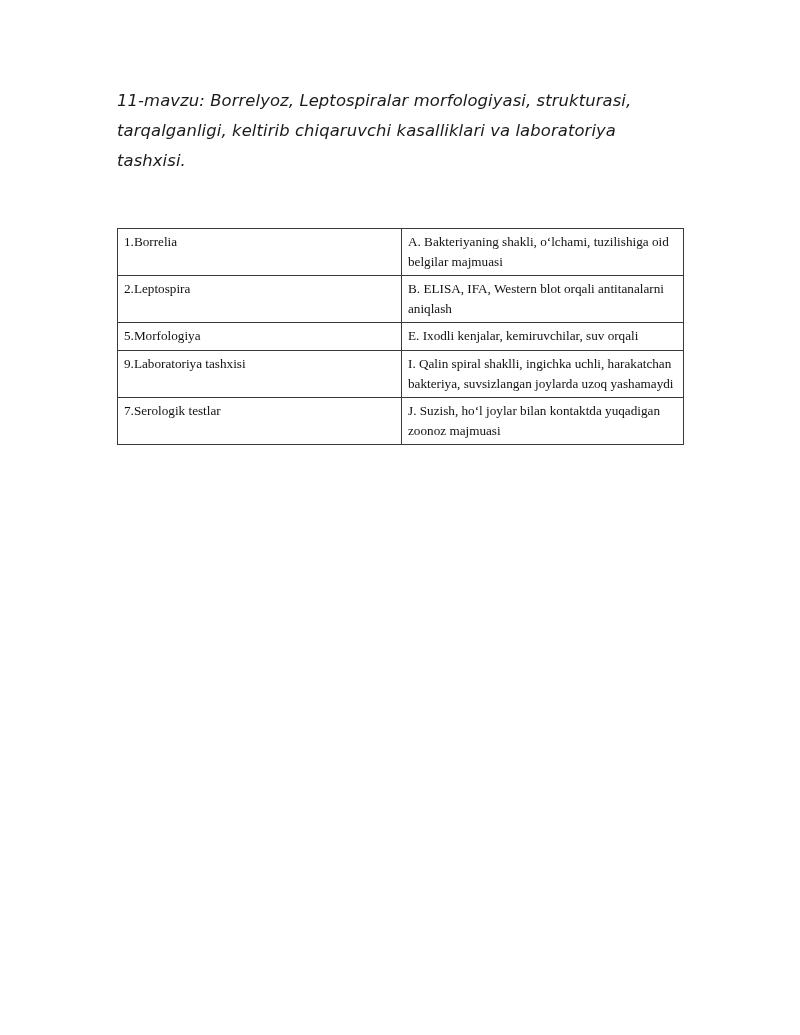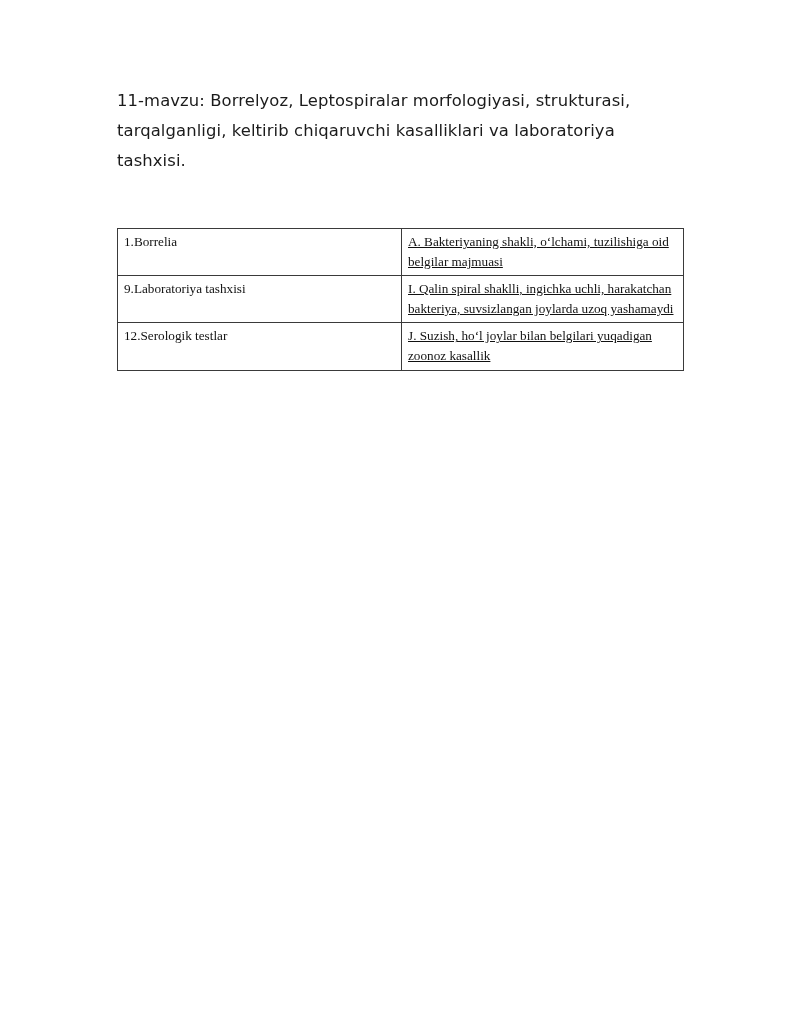--- a/index.html
+++ b/index.html
@@ -32,20 +32,21 @@
     left: 117px;
     top: 86px;
     width: 560px;
     font-family: "DejaVu Sans", "Liberation Sans", sans-serif;
     font-size: 16.4px;
     line-height: 30px;
     font-weight: 400;
     color: #1b1b1b;
     letter-spacing: 0.1px;
     text-align: left;
+    font-style: italic;
   }
 
   
   .match-table {
     position: absolute;
     left: 117px;
     top: 228px;
     width: 566px;
     border-collapse: collapse;
     table-layout: fixed;
@@ -61,21 +62,20 @@
     vertical-align: top;
     padding: 3px 5px 4px 5px;
     color: #111111;
     word-wrap: break-word;
   }
   .match-table td.term {
     padding-left: 6px;
   }
   .match-table td.definition {
     padding-left: 6px;
-    text-decoration: underline;
   }
 
   
   .match-table td, .doc-title {
     -webkit-font-smoothing: antialiased;
   }
 </style>
 </head>
 <body>
 
@@ -88,33 +88,41 @@
       <col class="c-left">
       <col class="c-right">
     </colgroup>
     <tbody>
 
       <tr>
         <td class="term">1.Borrelia</td>
         <td class="definition">A. Bakteriyaning shakli, o‘lchami, tuzilishiga oid belgilar majmuasi</td>
       </tr>
 
+      <tr>
+        <td class="term">2.Leptospira</td>
+        <td class="definition">B. ELISA, IFA, Western blot orqali antitanalarni aniqlash</td>
+      </tr>
 
 
 
+      <tr>
+        <td class="term">5.Morfologiya</td>
+        <td class="definition">E. Ixodli kenjalar, kemiruvchilar, suv orqali</td>
+      </tr>
 
 
 
 
       <tr>
         <td class="term">9.Laboratoriya tashxisi</td>
         <td class="definition">I. Qalin spiral shaklli, ingichka uchli, harakatchan bakteriya, suvsizlangan joylarda uzoq yashamaydi</td>
       </tr>
 
       <tr>
-        <td class="term">12.Serologik testlar</td>
-        <td class="definition">J. Suzish, ho‘l joylar bilan belgilari yuqadigan zoonoz kasallik</td>
+        <td class="term">7.Serologik testlar</td>
+        <td class="definition">J. Suzish, ho‘l joylar bilan kontaktda yuqadigan zoonoz majmuasi</td>
       </tr>
 
     </tbody>
   </table>
 
 </div>
 
 </body></html>

